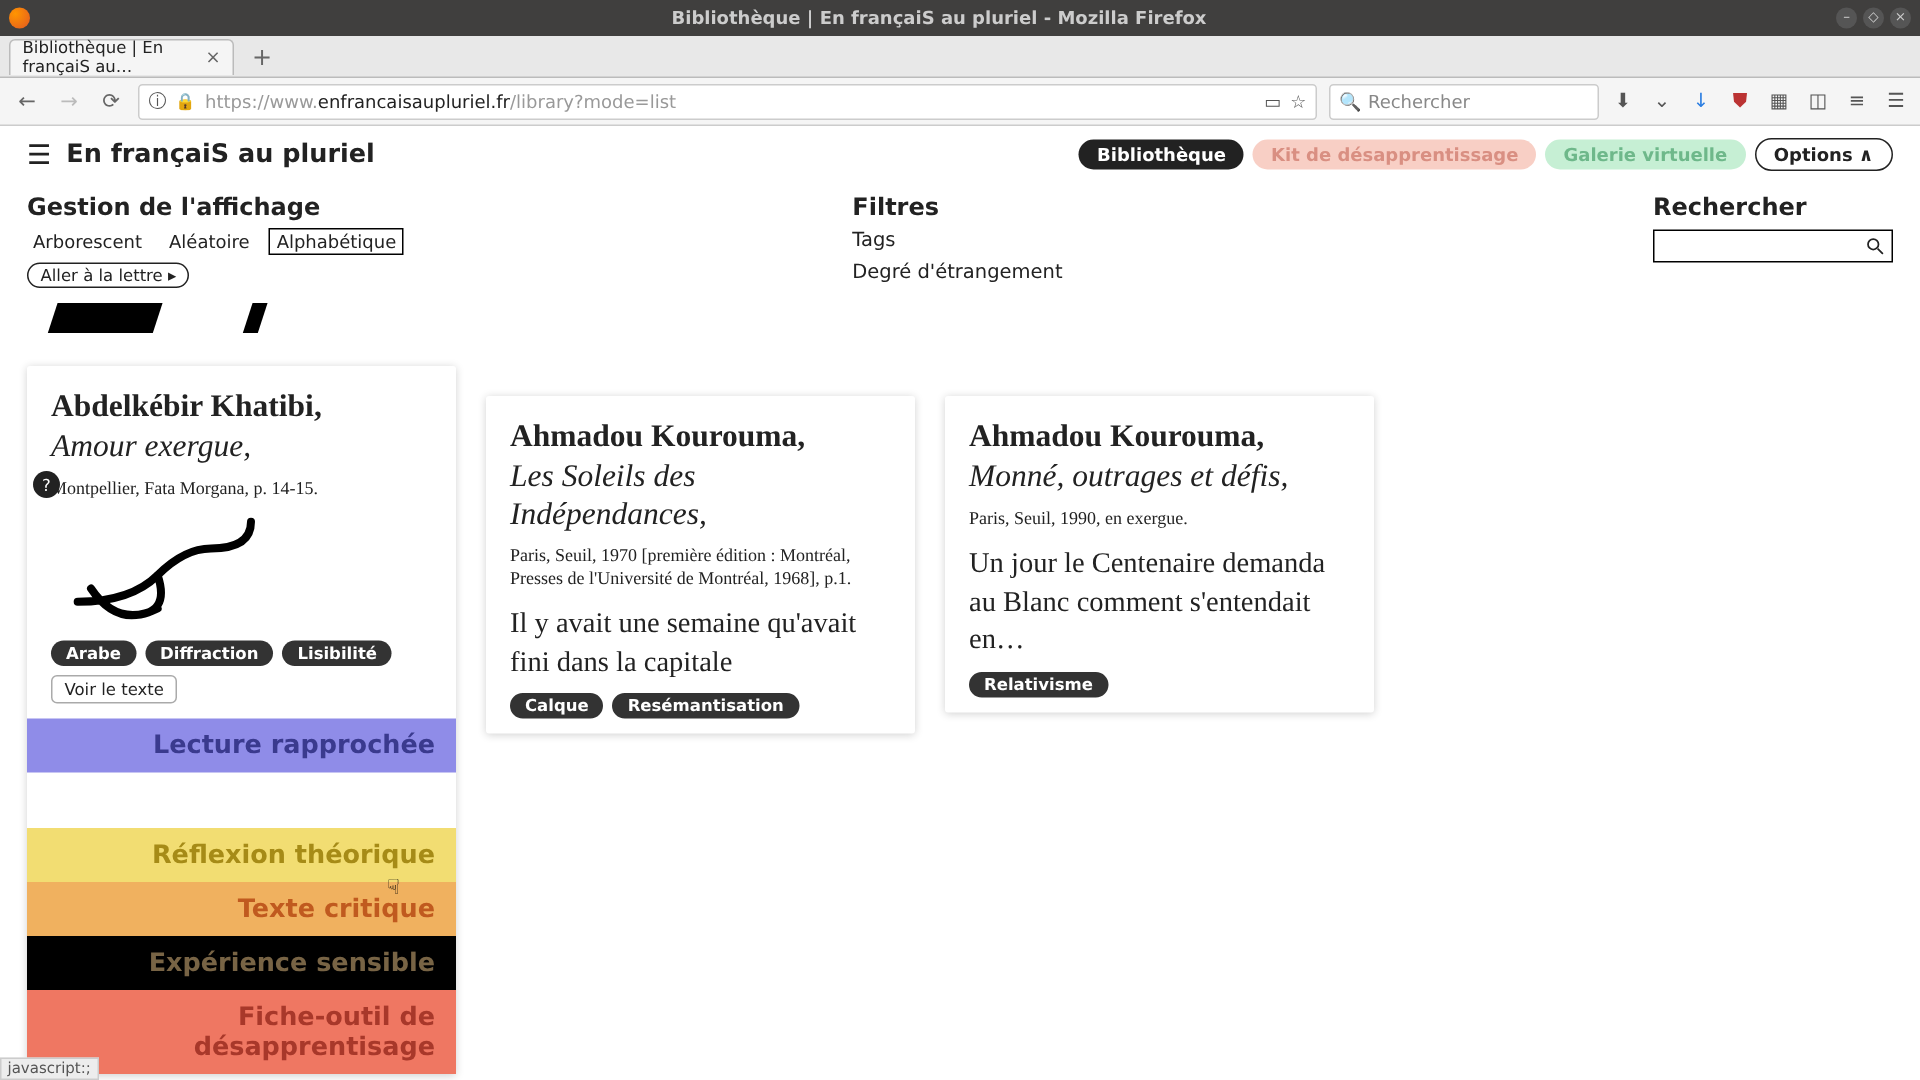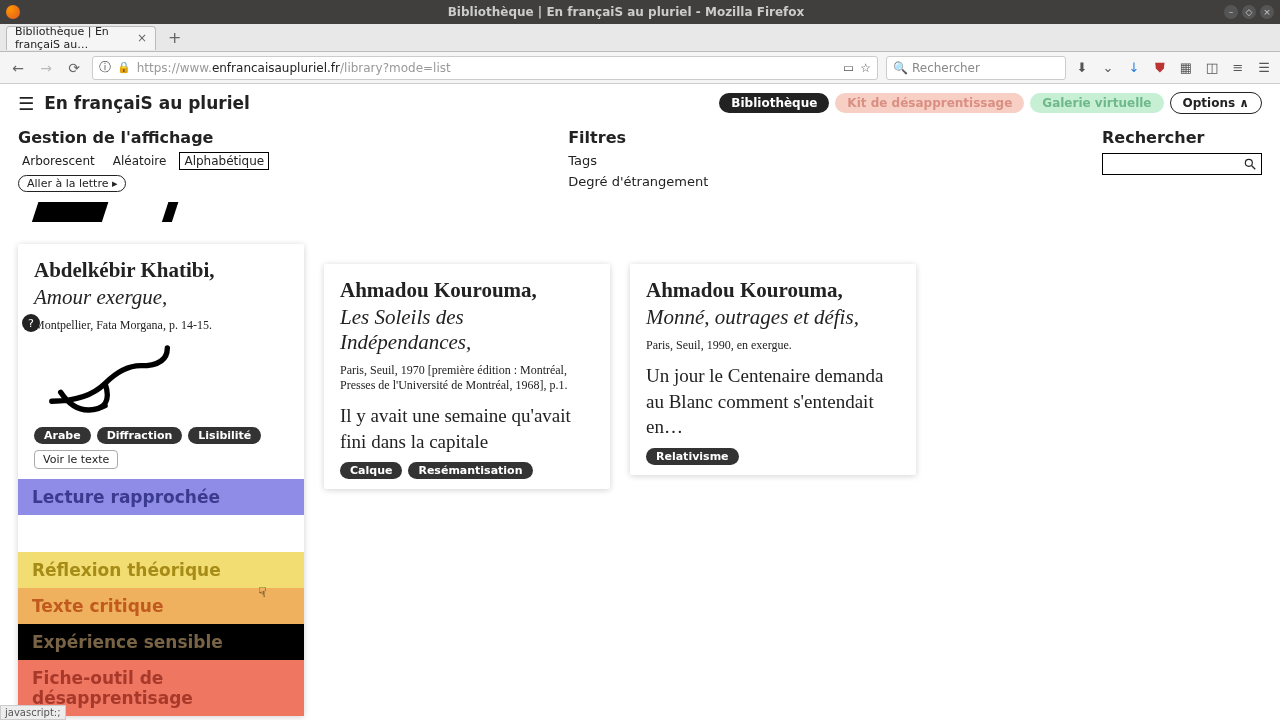--- a/index.html
+++ b/index.html
@@ -65,21 +65,21 @@
 .work { font-family: Georgia, serif; font-size: 21px; font-style: italic; margin-top: 2px; }
 .pubinfo { font-family: Georgia, serif; font-size: 12px; margin-top: 8px; }
 .excerpt { font-family: Georgia, serif; font-size: 19px; margin-top: 10px; line-height: 1.35; max-height: 100px; overflow: hidden; }
 .tags { display: flex; flex-wrap: wrap; gap: 6px; margin-top: 8px; }
 .tag { background: #333; color: #fff; border-radius: 10px; padding: 2px 10px; font-size: 11px; font-weight: 600; }
 .voir { background: #fff; border: 1px solid #aaa; border-radius: 4px; padding: 2px 8px; font-size: 11px; display: inline-block; margin-top: 6px; }
 
 .artwork { margin: 6px 0 4px; height: 80px; display: flex; align-items: center; justify-content: flex-start; }
 .artwork svg { height: 80px; }
 
-.actions { display: flex; flex-direction: column; }
+.actions { display: flex; flex-direction: column; text-align: right; }
 .act { padding: 8px 14px; font-size: 17px; font-weight: 700; }
 .act.purple { background: #8f8ce8; color: #3a3a8e; }
 .act.yellow { background: #f2dd72; color: #a68b17; margin-top: 37px; }
 .act.orange { background: #f0b15f; color: #c05a1f; }
 .act.tan    { background: #000000; color: #786445; }
 .act.red    { background: #ef7762; color: #a8382a; }
 
 .row2 { display: flex; gap: 20px; padding: 10px 18px; margin-top: -8px; }
 .card.peek { height: 28px; overflow: hidden; width: 286px; }
 .card.peek .author { font-size: 21px; }

